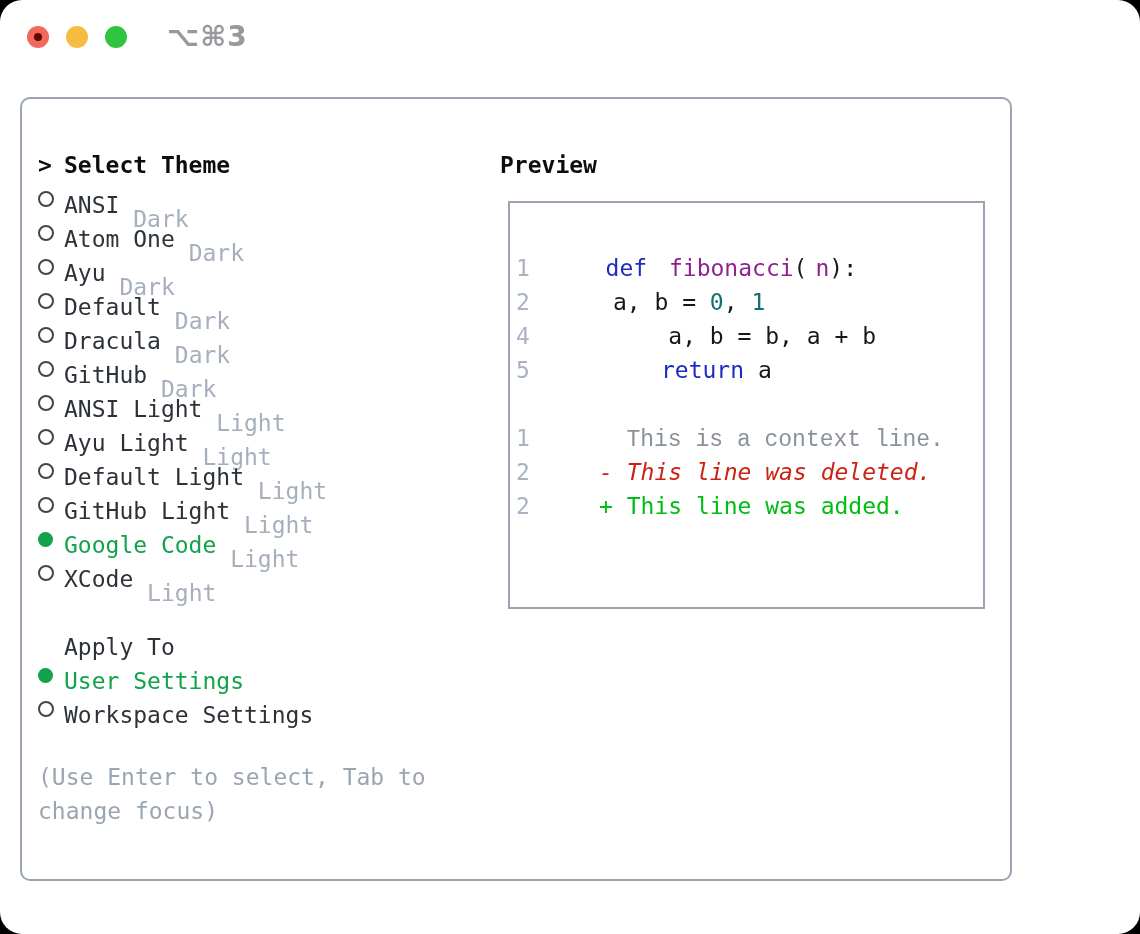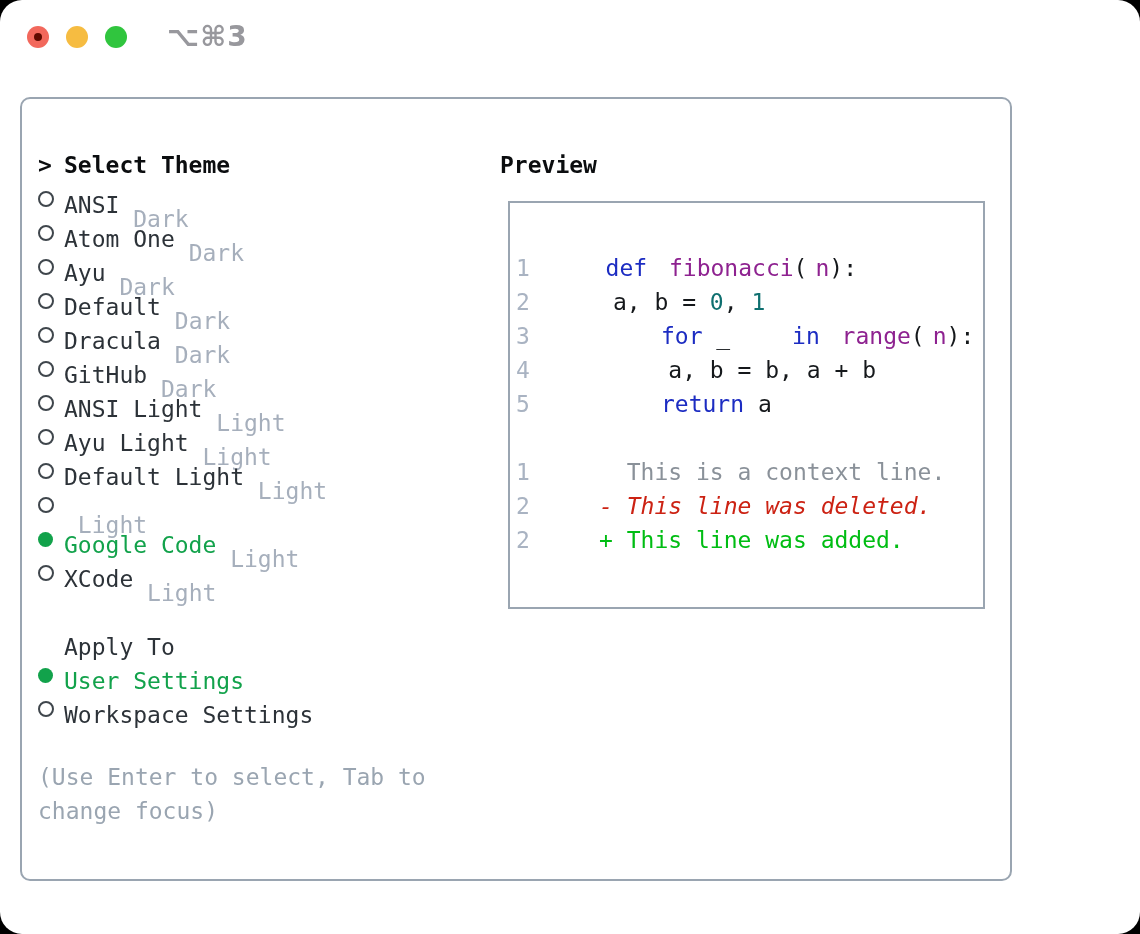--- a/index.html
+++ b/index.html
@@ -39,21 +39,21 @@
 
   
   .preview-header{position:absolute;left:478px;top:49px;height:34px;line-height:34px;
       font-size:23px;font-weight:700;color:var(--header_text);}
   .preview-box{position:absolute;left:486px;top:102px;width:477px;height:408px;
       border:2px solid var(--border);box-sizing:border-box;overflow:hidden;}
   .code{padding:48px 0 0 6px;font-size:23px;}
   .code-line{height:34px;line-height:34px;white-space:pre;}
   .ln{display:inline-block;width:1ch;color:var(--ln);}
   .c-kw{color:var(--kw);margin-left:48px;} .c-fn{color:var(--fn);margin-left:8px;} .c-num{color:var(--num);}
-  .c-plain{color:var(--plain);} .c-ctx{color:var(--ctx);}
+  .c-plain{color:var(--plain);} .c-ctx{color:var(--ctx);font-family:Liberation Mono, monospace;}
   .c-del{color:var(--del);font-style:italic;} .c-add{color:var(--add);}
 </style>
 </head>
 <body>
 
 <div class="stage">
   <div class="window">
 
     <div class="titlebar">
       <div class="lights">
@@ -77,21 +77,21 @@
         <div id="theme-list">
             <div class="row"><span class="marker"><span class="ring"></span></span><span class="tname">ANSI</span><span class="tvariant"> Dark</span></div>
             <div class="row"><span class="marker"><span class="ring"></span></span><span class="tname">Atom One</span><span class="tvariant"> Dark</span></div>
             <div class="row"><span class="marker"><span class="ring"></span></span><span class="tname">Ayu</span><span class="tvariant"> Dark</span></div>
             <div class="row"><span class="marker"><span class="ring"></span></span><span class="tname">Default</span><span class="tvariant"> Dark</span></div>
             <div class="row"><span class="marker"><span class="ring"></span></span><span class="tname">Dracula</span><span class="tvariant"> Dark</span></div>
             <div class="row"><span class="marker"><span class="ring"></span></span><span class="tname">GitHub</span><span class="tvariant"> Dark</span></div>
             <div class="row"><span class="marker"><span class="ring"></span></span><span class="tname">ANSI Light</span><span class="tvariant"> Light</span></div>
             <div class="row"><span class="marker"><span class="ring"></span></span><span class="tname">Ayu Light</span><span class="tvariant"> Light</span></div>
             <div class="row"><span class="marker"><span class="ring"></span></span><span class="tname">Default Light</span><span class="tvariant"> Light</span></div>
-            <div class="row"><span class="marker"><span class="ring"></span></span><span class="tvariant"> Light</span></div>
+            <div class="row"><span class="marker"><span class="ring"></span></span><span class="tname">GitHub Light</span><span class="tvariant"> Light</span></div>
             <div class="row"><span class="marker"><span class="filldot"></span></span><span class="tname sel">Google Code</span><span class="tvariant"> Light</span></div>
             <div class="row"><span class="marker"><span class="ring"></span></span><span class="tname">XCode</span><span class="tvariant"> Light</span></div>
           </div>
 
         <div class="spacer"></div>
 
         <div class="row">
           <span class="marker"></span>
           <span class="subheader">Apply To</span>
         </div>
@@ -108,21 +108,20 @@
             <div class="help-line">change focus)</div>
           </div>
       </div>
 
       <div class="preview-header">Preview</div>
 
       <div class="preview-box">
         <div class="code" id="code-area">
             <div class="code-line"><span class="ln">1</span><span class="c-plain">  </span><span class="c-kw">def</span><span class="c-plain"> </span><span class="c-fn">fibonacci</span><span class="c-plain">(</span><span class="c-fn">n</span><span class="c-plain">):</span></div>
             <div class="code-line"><span class="ln">2</span><span class="c-plain">      a, b = </span><span class="c-num">0</span><span class="c-plain">, </span><span class="c-num">1</span></div>
-            <div class="code-line"><span class="ln">3</span><span class="c-plain">      </span><span class="c-kw">for</span><span class="c-plain"> _ </span><span class="c-kw">in</span><span class="c-plain"> </span><span class="c-fn">range</span><span class="c-plain">(</span><span class="c-fn">n</span><span class="c-plain">):</span></div>
             <div class="code-line"><span class="ln">4</span><span class="c-plain">          a, b = b, a + b</span></div>
             <div class="code-line"><span class="ln">5</span><span class="c-plain">      </span><span class="c-kw">return</span><span class="c-plain"> a</span></div>
             <div class="code-line"><span class="ln"></span></div>
             <div class="code-line"><span class="ln">1</span><span class="c-ctx">       This is a context line.</span></div>
             <div class="code-line"><span class="ln">2</span><span class="c-del">     - This line was deleted.</span></div>
             <div class="code-line"><span class="ln">2</span><span class="c-add">     + This line was added.</span></div>
           </div>
       </div>
 
     </div>

